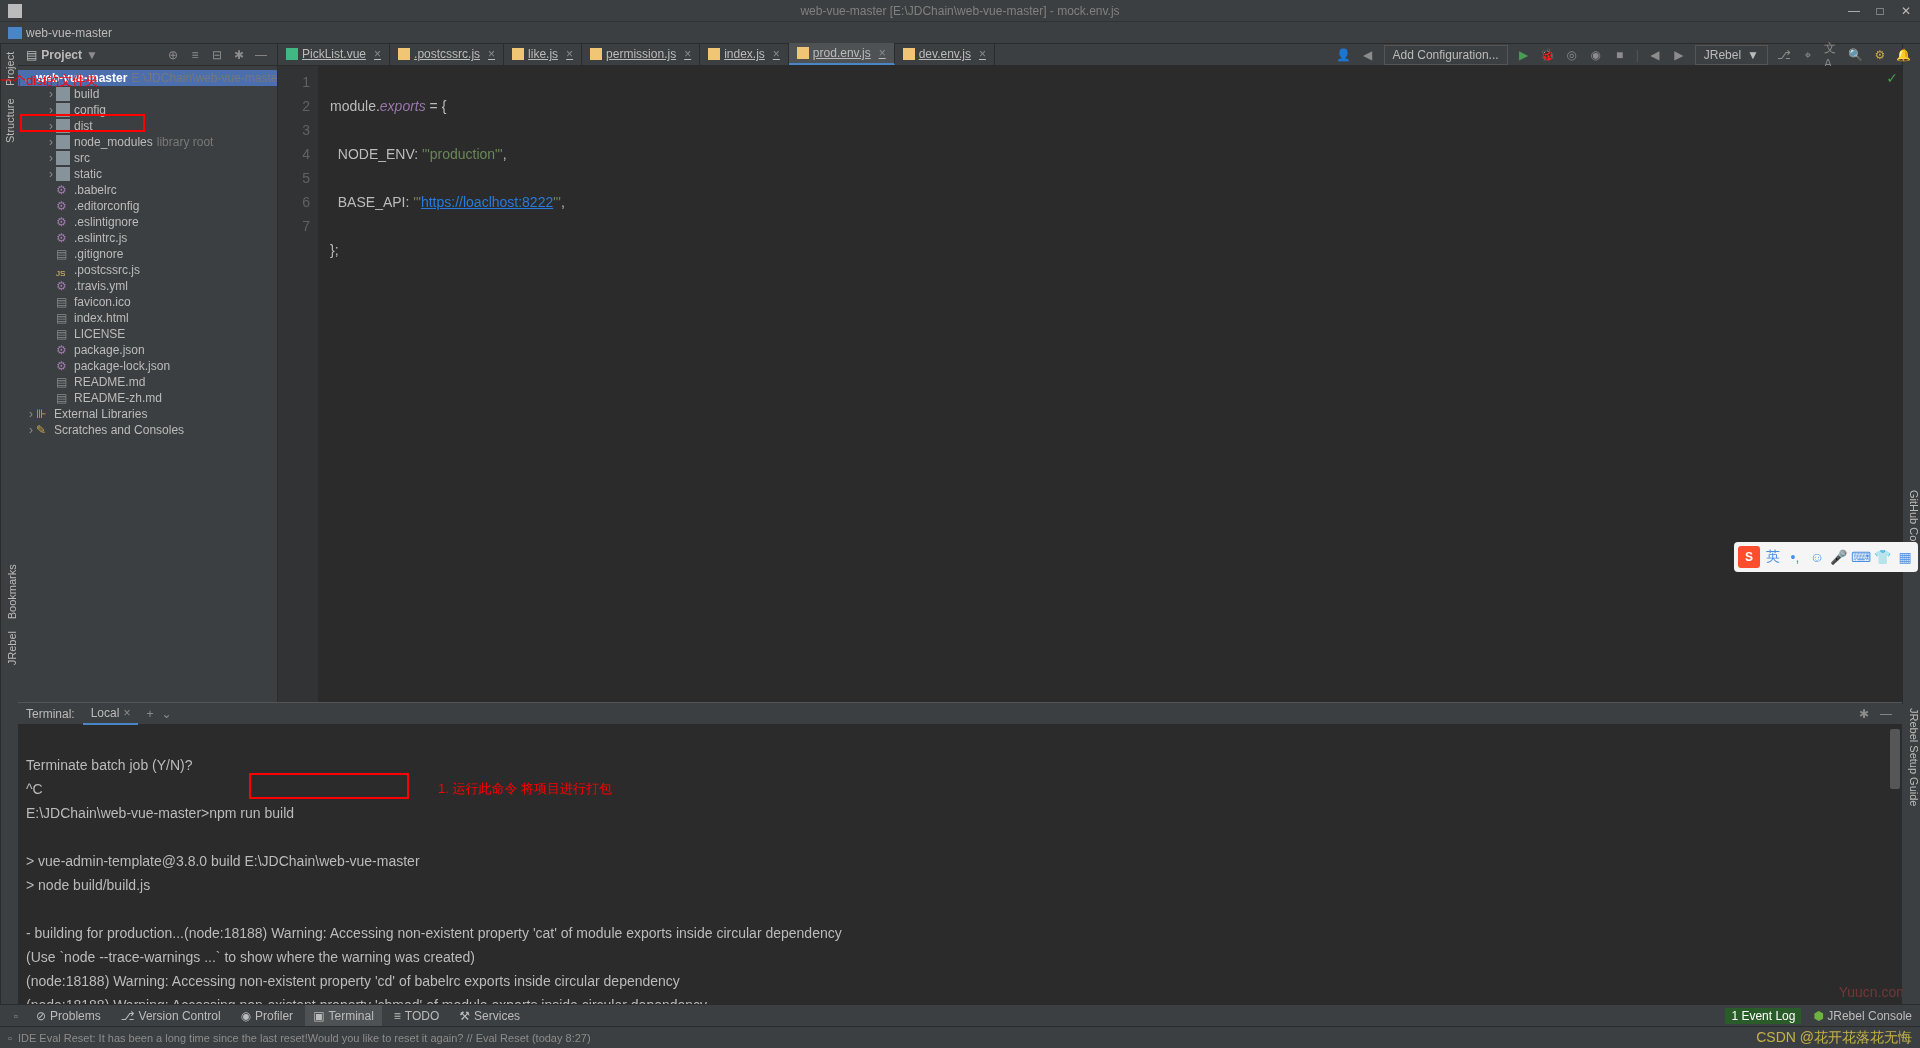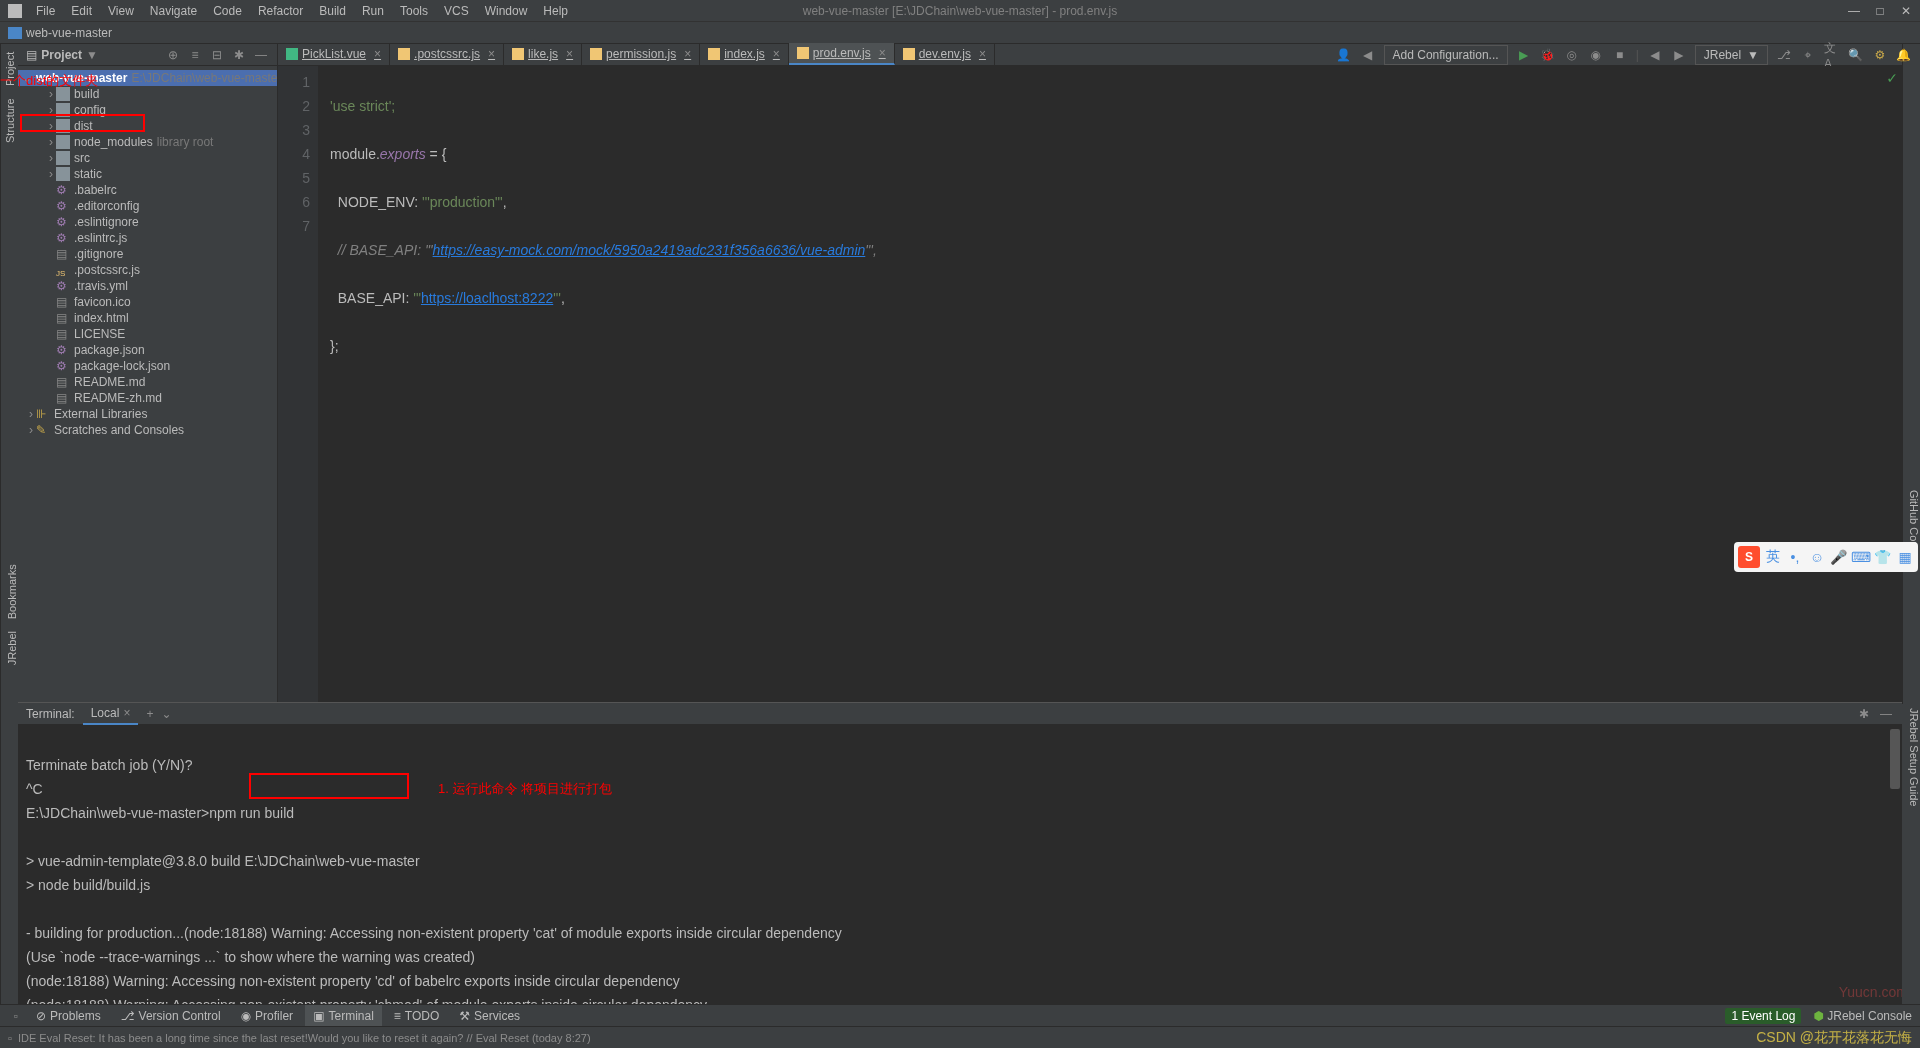--- a/index.html
+++ b/index.html
@@ -68,35 +68,21 @@
 .ime-bar { position: absolute; right: 2px; top: 542px; display:flex; gap:4px; background:#f5f5f5; padding:4px; border-radius:4px; align-items:center; }
 .ime-btn { width:18px; height:18px; display:flex;align-items:center;justify-content:center; color:#4a90e2; font-size:14px; }
 .red-s-icon { width:22px;height:22px;background:#ff4d2e;color:#fff;border-radius:3px;display:flex;align-items:center;justify-content:center;font-weight:bold; }
 .event-log-badge { background:#2a5c2a; color:#fff; padding:1px 6px; border-radius:2px; }
 </style>
 </head>
 <body>
 
 <div class="top-menu">
   <div class="app-icon"></div>
-  <div class="menu-items">
-    <span class="menu-item">File</span>
-    <span class="menu-item">Edit</span>
-    <span class="menu-item">View</span>
-    <span class="menu-item">Navigate</span>
-    <span class="menu-item">Code</span>
-    <span class="menu-item">Refactor</span>
-    <span class="menu-item">Build</span>
-    <span class="menu-item">Run</span>
-    <span class="menu-item">Tools</span>
-    <span class="menu-item">VCS</span>
-    <span class="menu-item">Window</span>
-    <span class="menu-item">Help</span>
-  </div>
-  <div class="title-center">web-vue-master [E:\JDChain\web-vue-master] - prod.env.js</div>
+  <div class="title-center">web-vue-master [E:\JDChain\web-vue-master] - mock.env.js</div>
   <div class="window-controls">
     <span class="win-btn">—</span>
     <span class="win-btn">□</span>
     <span class="win-btn">✕</span>
   </div>
 </div>
 
 <div class="breadcrumb-bar">
   <div class="bc-icon"></div>
   <span class="breadcrumb">web-vue-master</span>
@@ -334,24 +320,22 @@
             <span>dev.env.js</span>
             <span class="tab-close">×</span>
           </div>
         </div>
     </div>
     <div class="code-area">
       <div class="gutter-nums">
         1<br>2<br>3<br>4<br>5<br>6<br>7
       </div>
       <div class="code-content">
-<div class="code-line"><span class="k-string">'use strict';</span></div>
 <div class="code-line"><span>module.</span><span class="k-prop">exports</span><span> = {</span></div>
 <div class="code-line"><span>  NODE_ENV: </span><span class="k-string">'"production"'</span><span>,</span></div>
-<div class="code-line"><span class="k-comment">  // BASE_API: '"</span><span class="k-link k-comment">https://easy-mock.com/mock/5950a2419adc231f356a6636/vue-admin</span><span class="k-comment">"',</span></div>
 <div class="code-line"><span>  BASE_API: </span><span class="k-string">'"</span><span class="k-link">https://loaclhost:8222</span><span class="k-string">"'</span><span>,</span></div>
 <div class="code-line"><span>};</span></div>
 <div class="code-line"> </div>
       </div>
       <div style="position:absolute;right:4px;top:4px;color:#499c54">✓</div>
     </div>
 
     <div class="annotation" style="left:-135px; top:72px;">2. 打包完成之后 会多出一个dist的文件夹</div>
   </div>
 

